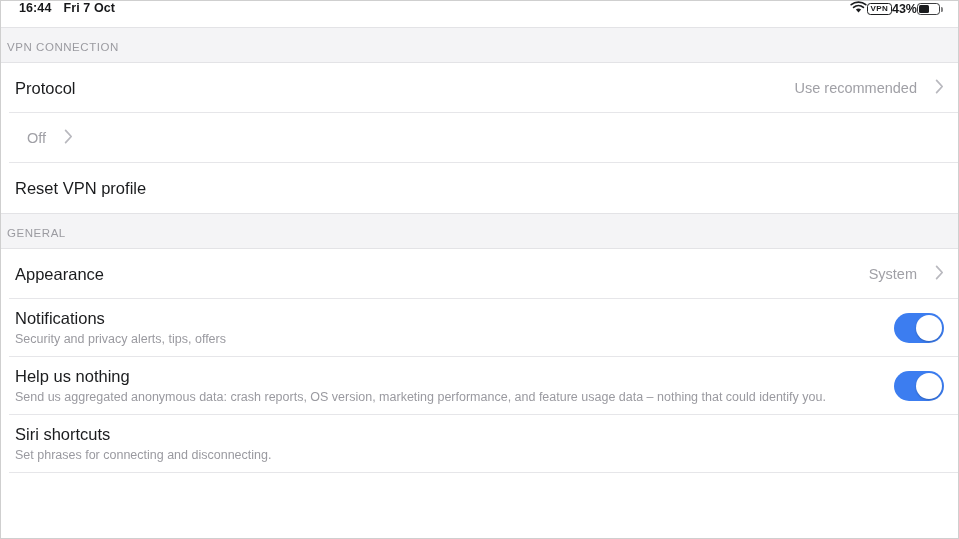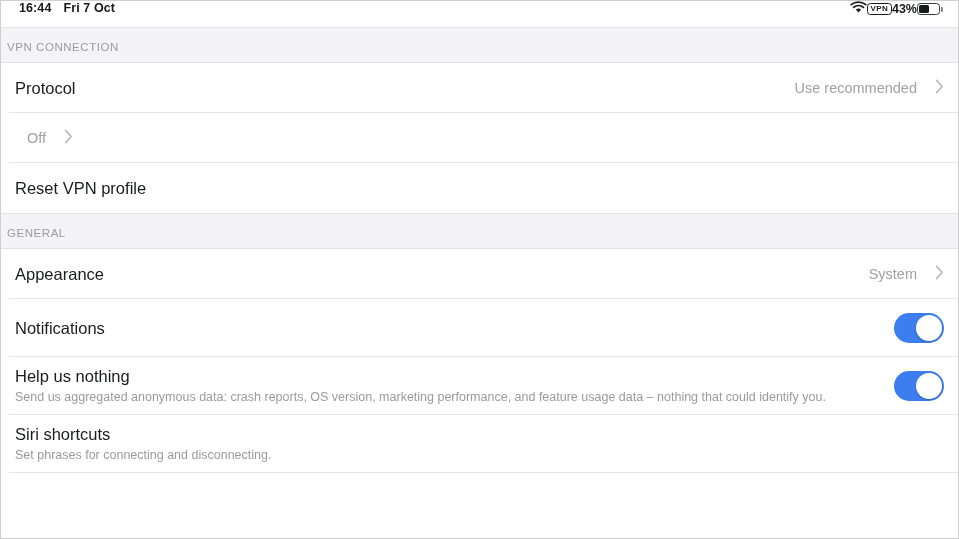--- a/index.html
+++ b/index.html
@@ -304,20 +304,21 @@
           <svg width="9" height="15" viewBox="0 0 9 15">
             <path d="M1.6 1.4 L7.2 7.5 L1.6 13.6" stroke="#b8b8be" stroke-width="1.7" fill="none" stroke-linecap="round" stroke-linejoin="round"></path>
           </svg>
         </span>
       </div>
     </div>
 
     <div class="row tall">
       <div class="row-text">
         <div class="row-title">Notifications</div>
+        <div class="row-sub">Security and privacy alerts, tips, offers</div>
       </div>
       <div class="row-right">
         <span class="toggle on">
           <span class="knob"></span>
         </span>
       </div>
     </div>
 
     <div class="row tall">
       <div class="row-text">

